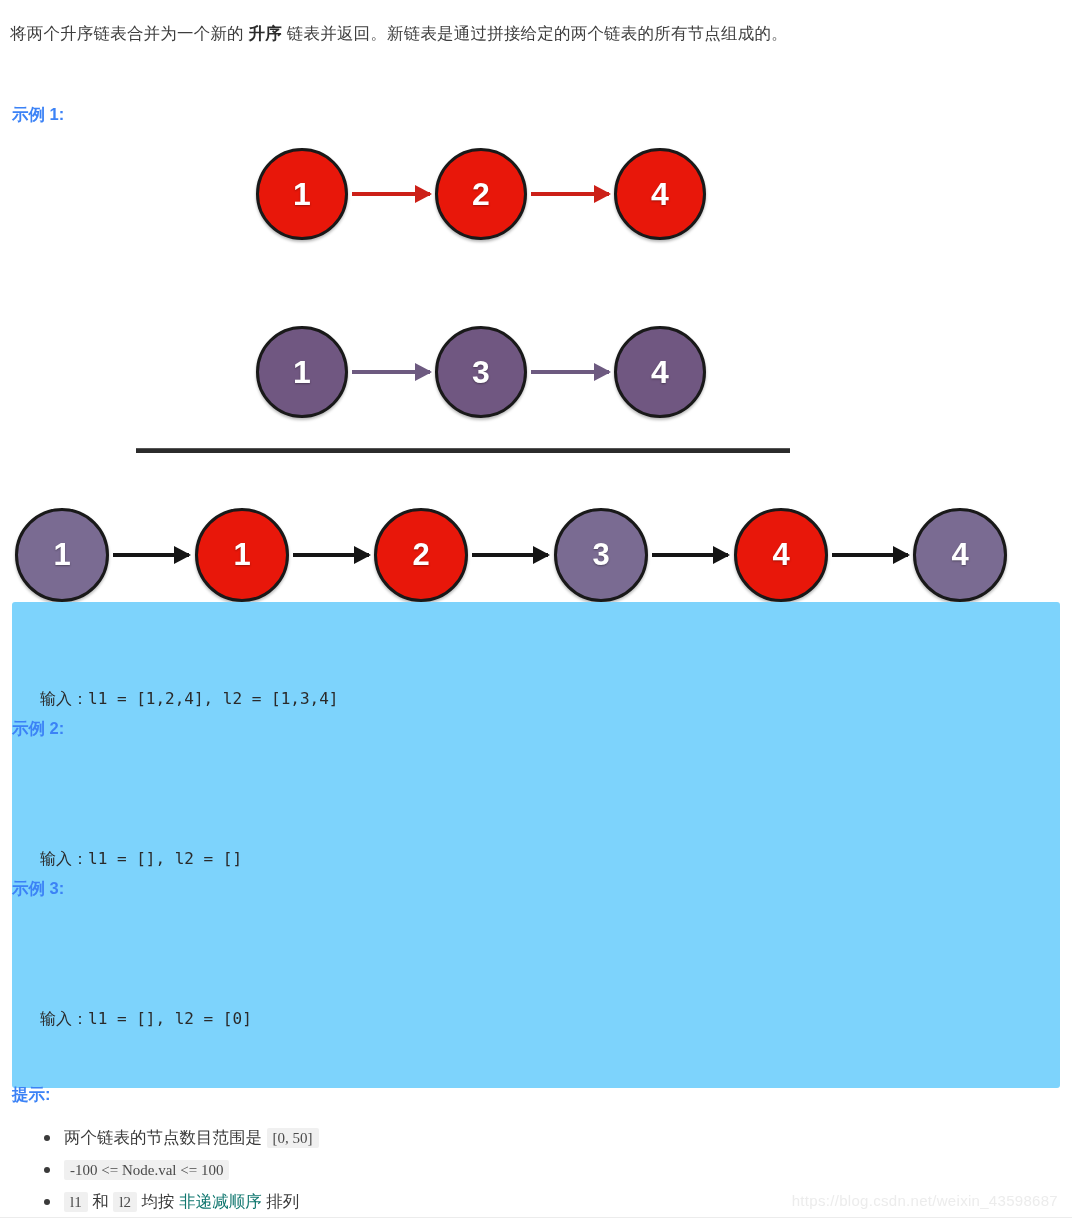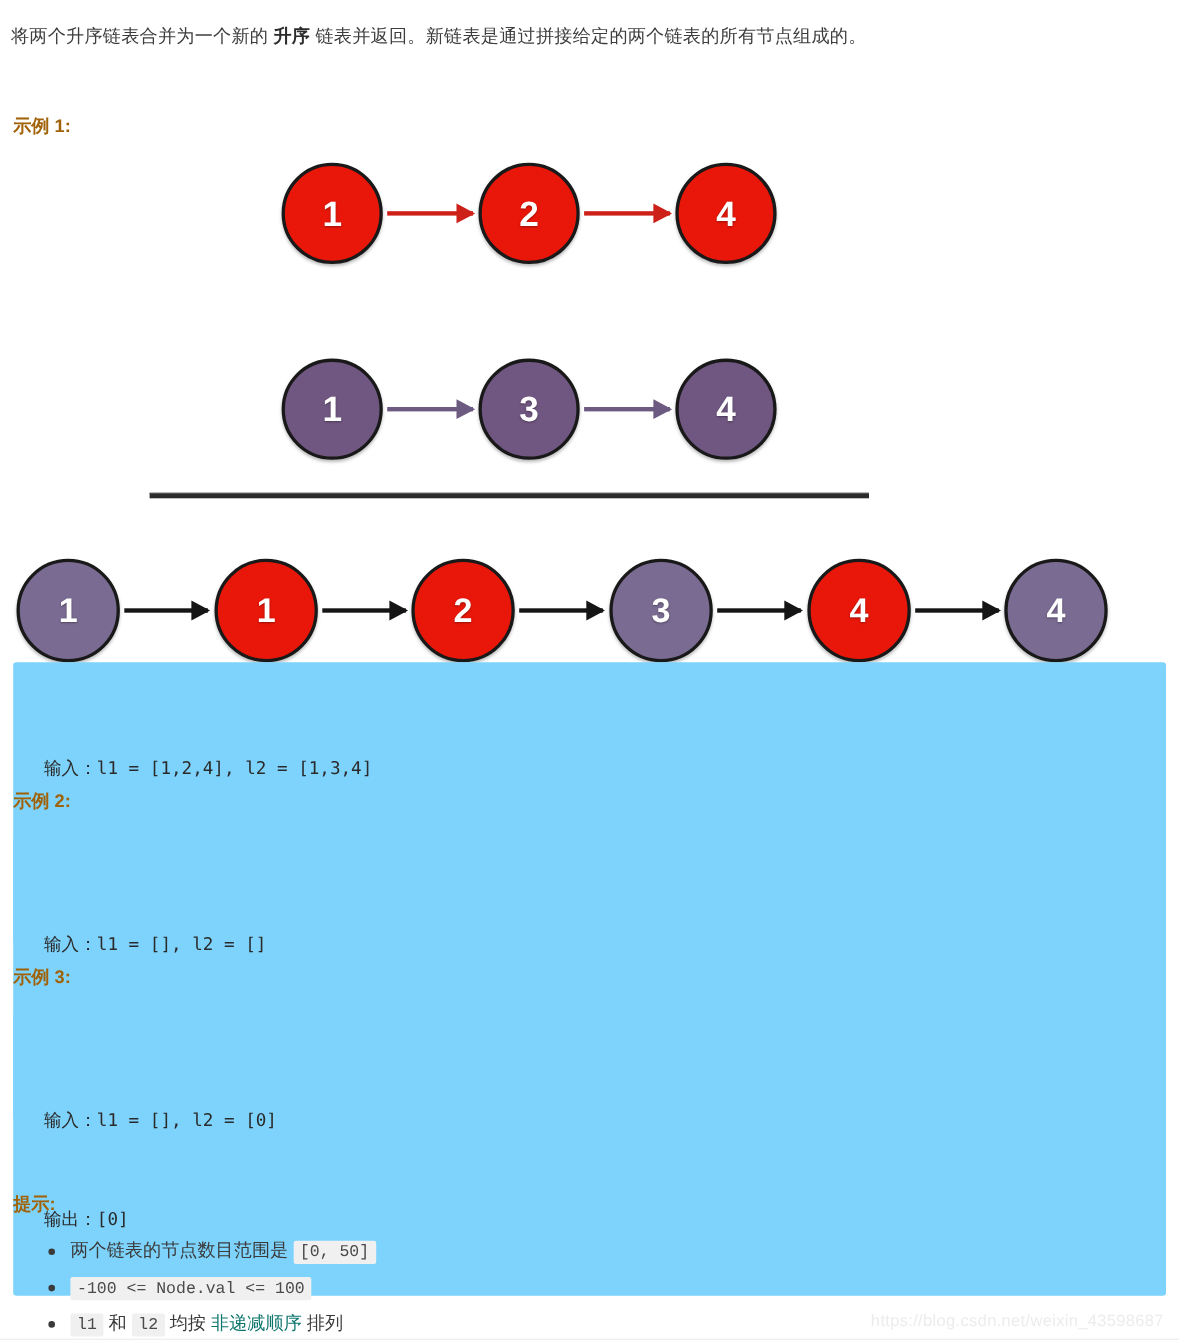--- a/index.html
+++ b/index.html
@@ -28,21 +28,21 @@
     letter-spacing: .2px;
   }
   .intro b { font-weight: 700; color: #2b2b2b; }
 
   
   .example-heading {
     position: absolute;
     left: 12px;
     font-size: 16.5px;
     font-weight: 700;
-    color: #a16207;
+    color: #3b82f6;
   }
   #ex1-heading { top: 104px; }
   #ex2-heading { top: 718px; text-align: center; }
   #ex3-heading { top: 878px; }
   #hint-heading { top: 1084px; }
 
   
   .diagram {
     position: absolute;
     left: 0;
@@ -149,21 +149,21 @@
     content: "";
     position: absolute;
     left: -20px;
     top: 13px;
     width: 6px;
     height: 6px;
     border-radius: 50%;
     background: #3a3a3a;
   }
   code.inline {
-    font-family: Liberation Mono, monospace;
+    font-family: Liberation Serif, serif;
     font-size: 15px;
     background: #f0f0f0;
     color: #4a4a4a;
     padding: 2px 6px;
     border-radius: 2px;
     white-space: pre;
   }
   .hint-strong { font-weight: 400; color: #0f766e; }
 
   
@@ -258,21 +258,20 @@
 
 <div id="ex2-heading" class="example-heading">示例 2:</div>
 <div id="code-ex2" class="code-block">
   <span class="code-line">输入：l1 = [], l2 = []</span>
   <span class="code-line">输出：[]</span>
 </div>
 
 <div id="ex3-heading" class="example-heading">示例 3:</div>
 <div id="code-ex3" class="code-block">
   <span class="code-line">输入：l1 = [], l2 = [0]</span>
-  <span class="code-line">输出：[0]</span>
 </div>
 
 <div id="hint-heading" class="example-heading">提示:</div>
 <ul id="hint-list">
   <li><span>两个链表的节点数目范围是 </span><code class="inline">[0, 50]</code></li>
   <li><code class="inline">-100 &lt;= Node.val &lt;= 100</code></li>
   <li><code class="inline">l1</code><span> 和 </span><code class="inline">l2</code><span> 均按 </span><span class="hint-strong">非递减顺序</span><span> 排列</span></li>
 </ul>
 
 <div id="watermark">https://blog.csdn.net/weixin_43598687</div>

